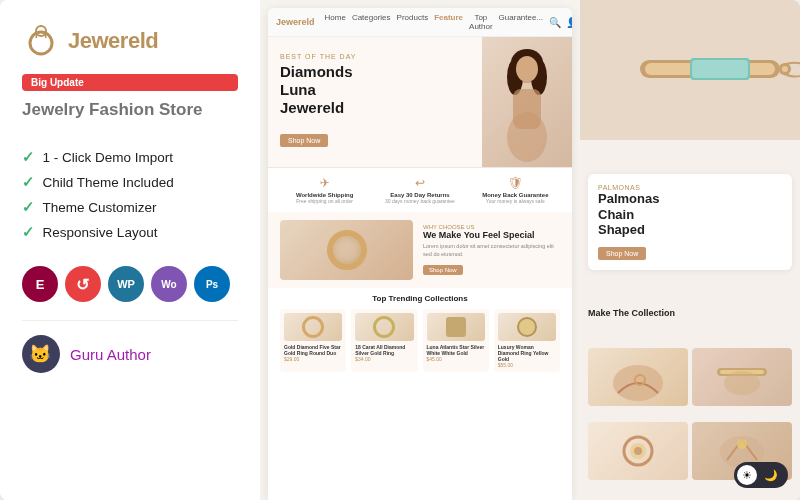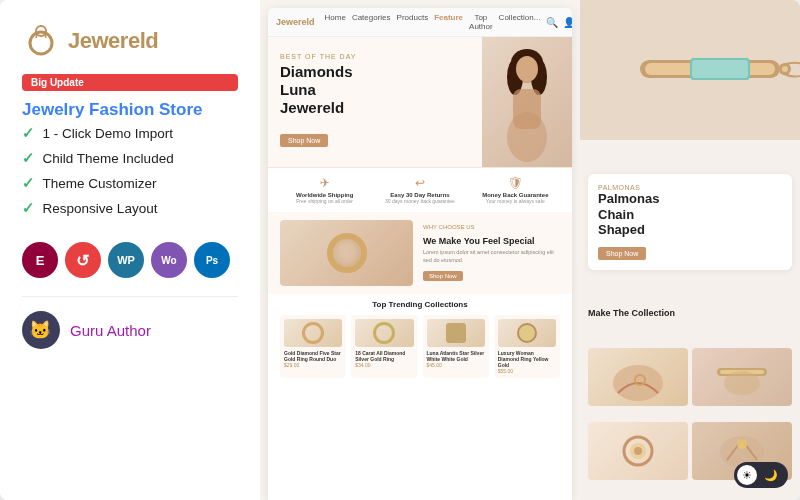--- a/index.html
+++ b/index.html
@@ -48,23 +48,23 @@
       color: #222;
       letter-spacing: -0.5px;
     }
     .logo-text span {
       color: #b8925a;
     }
 
     .theme-title {
       font-size: 17px;
       font-weight: 800;
-      color: #3b82f6;
+      color: #737373;
       line-height: 1.25;
-      margin-bottom: 4px;
+      margin-bottom: 28px;
     }
 
     .features-list {
       list-style: none;
       margin-bottom: 18px;
     }
     .features-list li {
       display: flex;
       align-items: center;
       gap: 8px;
@@ -285,21 +285,20 @@
     .coll-label {
       font-size: 6px;
       color: #b8925a;
       text-transform: uppercase;
     }
     .coll-title {
       font-size: 9px;
       font-weight: 800;
       color: #222;
       margin-bottom: 3px;
-      margin-top: 6px;
     }
     .coll-desc {
       font-size: 5.5px;
       color: #888;
       line-height: 1.4;
     }
     .coll-btn {
       background: #c8956b;
       color: #fff;
       border: none;
@@ -549,21 +548,21 @@
     <div class="mockup-browser">
 
       <div class="browser-bar">
         <span class="browser-logo-sm">Jewereld</span>
         <div class="browser-nav">
           <span class="browser-nav-item">Home</span>
           <span class="browser-nav-item">Categories</span>
           <span class="browser-nav-item">Products</span>
           <span class="browser-nav-item" style="color:#c8956b; font-weight:700;">Feature</span>
           <span class="browser-nav-item">Top Author</span>
-          <span class="browser-nav-item">Collection...</span>
+          <span class="browser-nav-item">Guarantee...</span>
         </div>
         <div class="browser-icons">
           <span>🔍</span>
           <span>👤</span>
 
         </div>
       </div>
 
       <div class="mockup-hero">
         <div class="hero-text-area">

